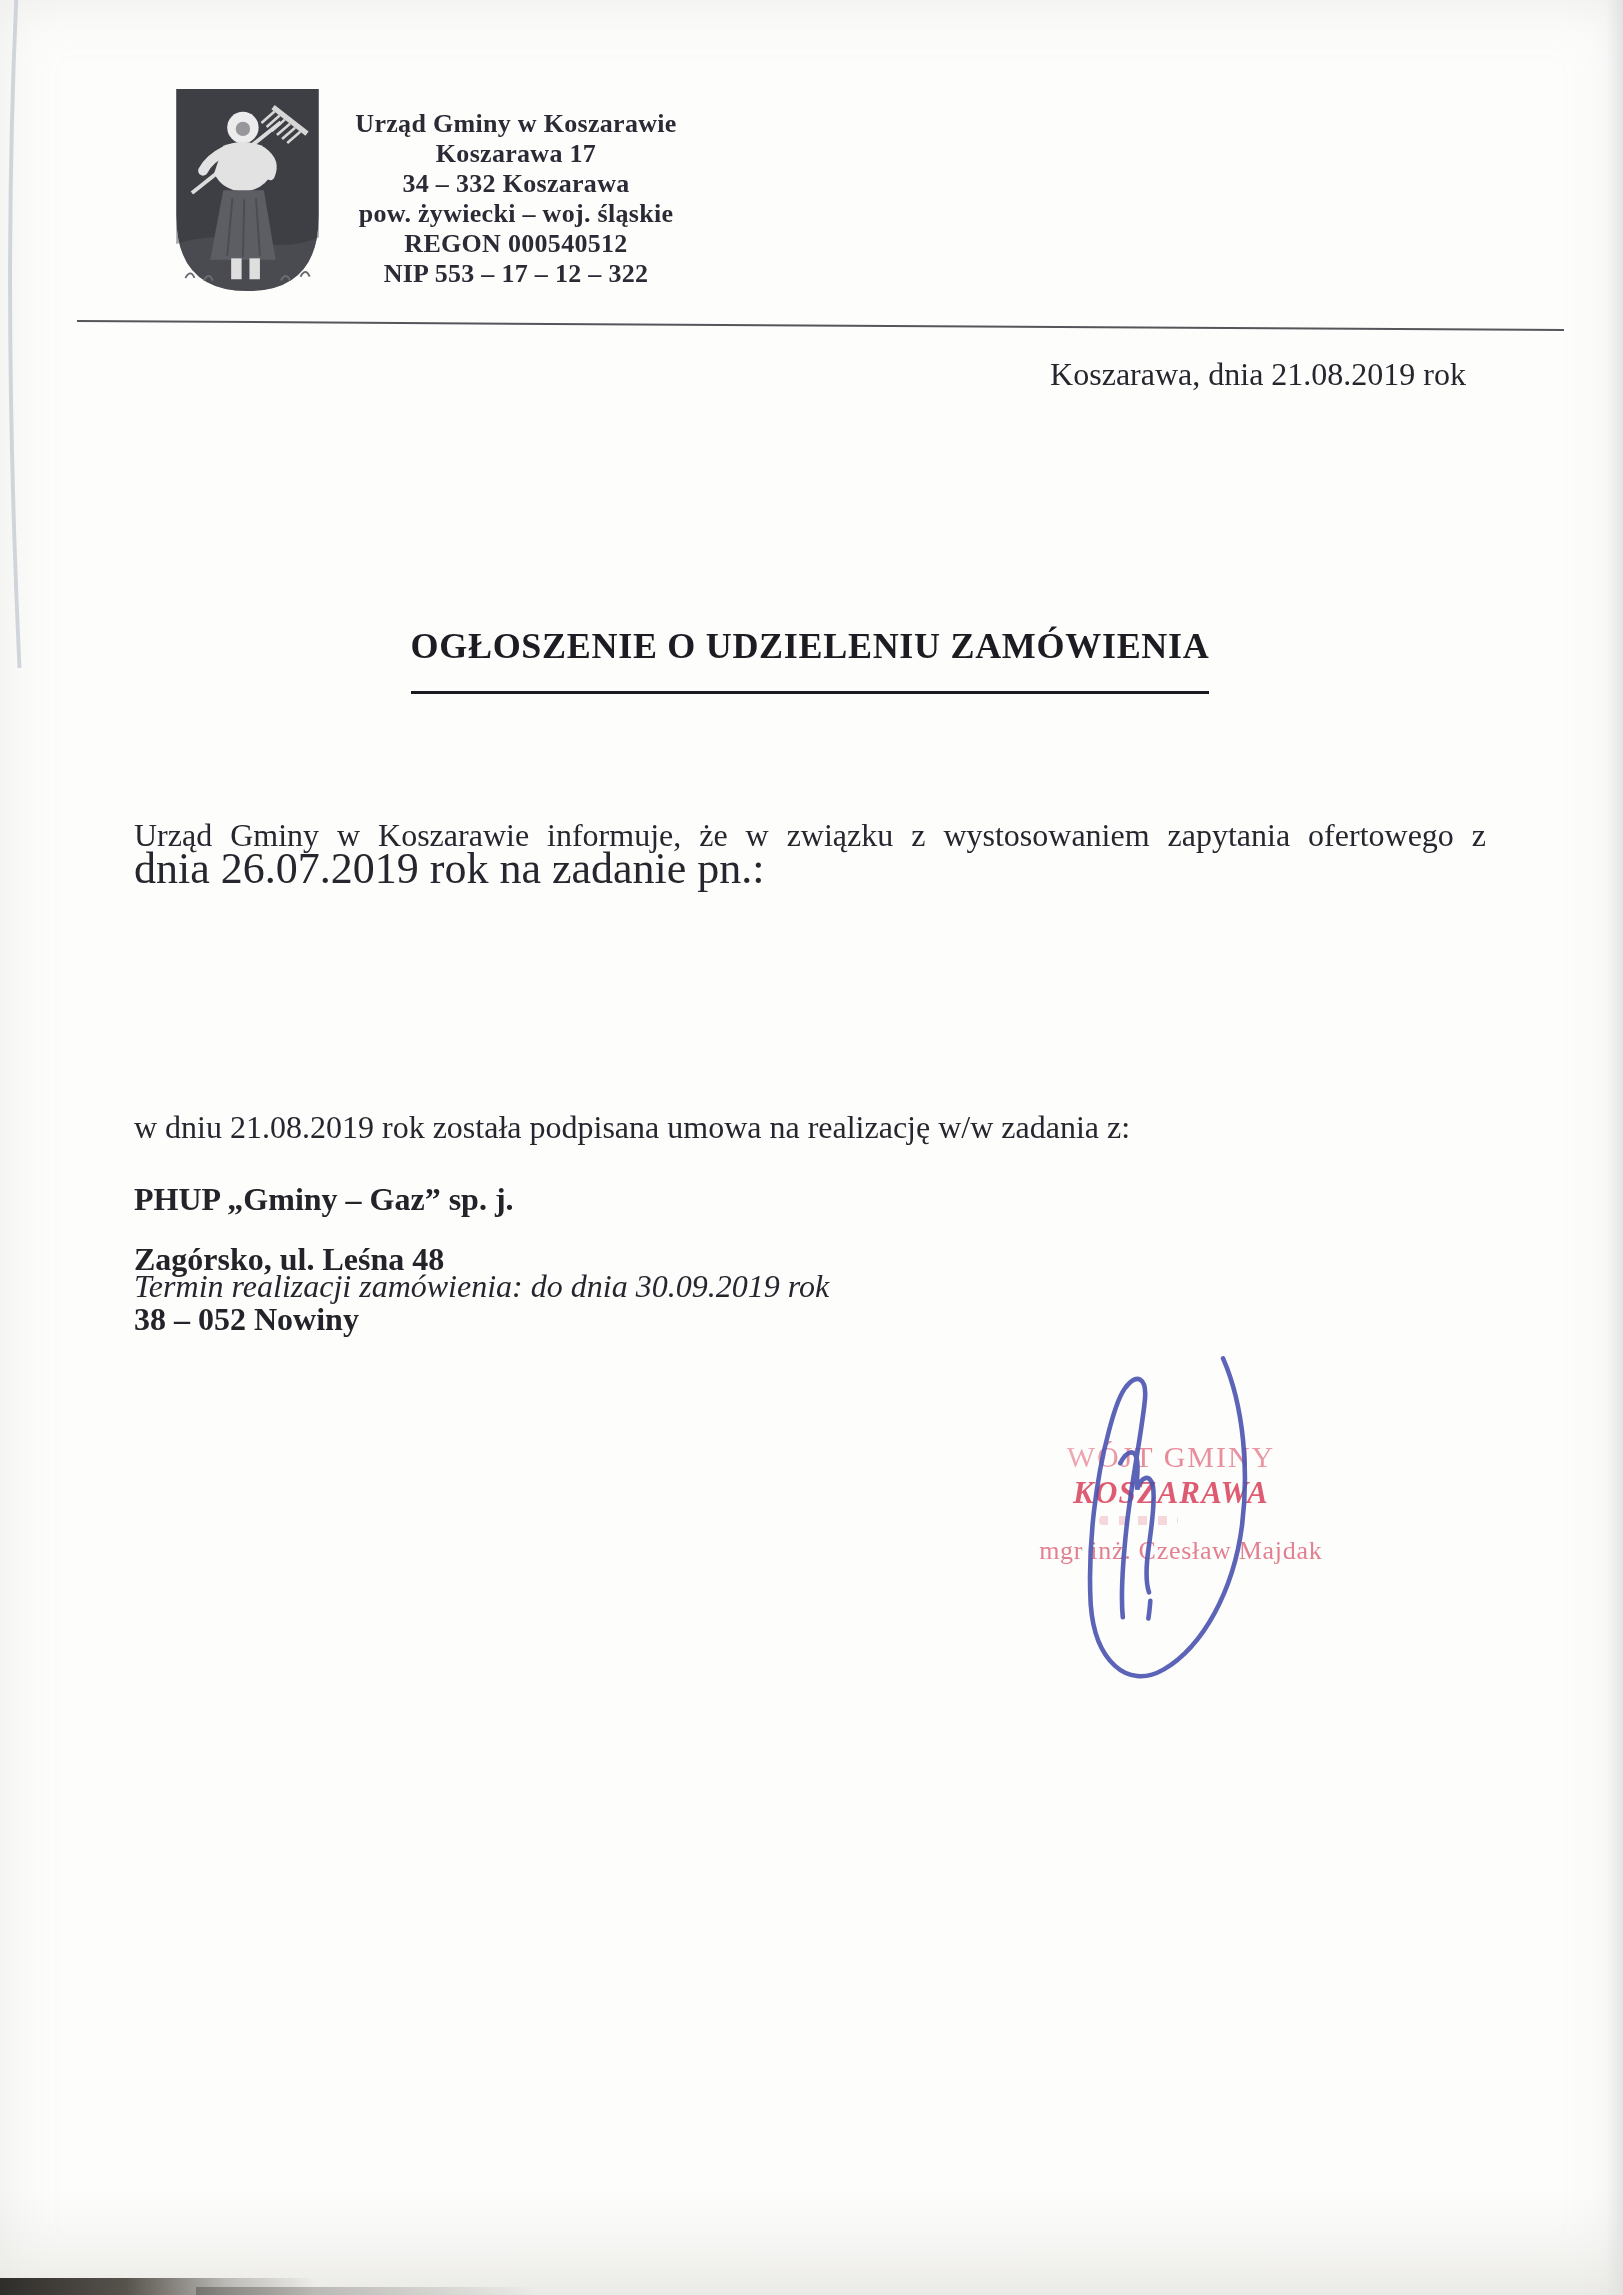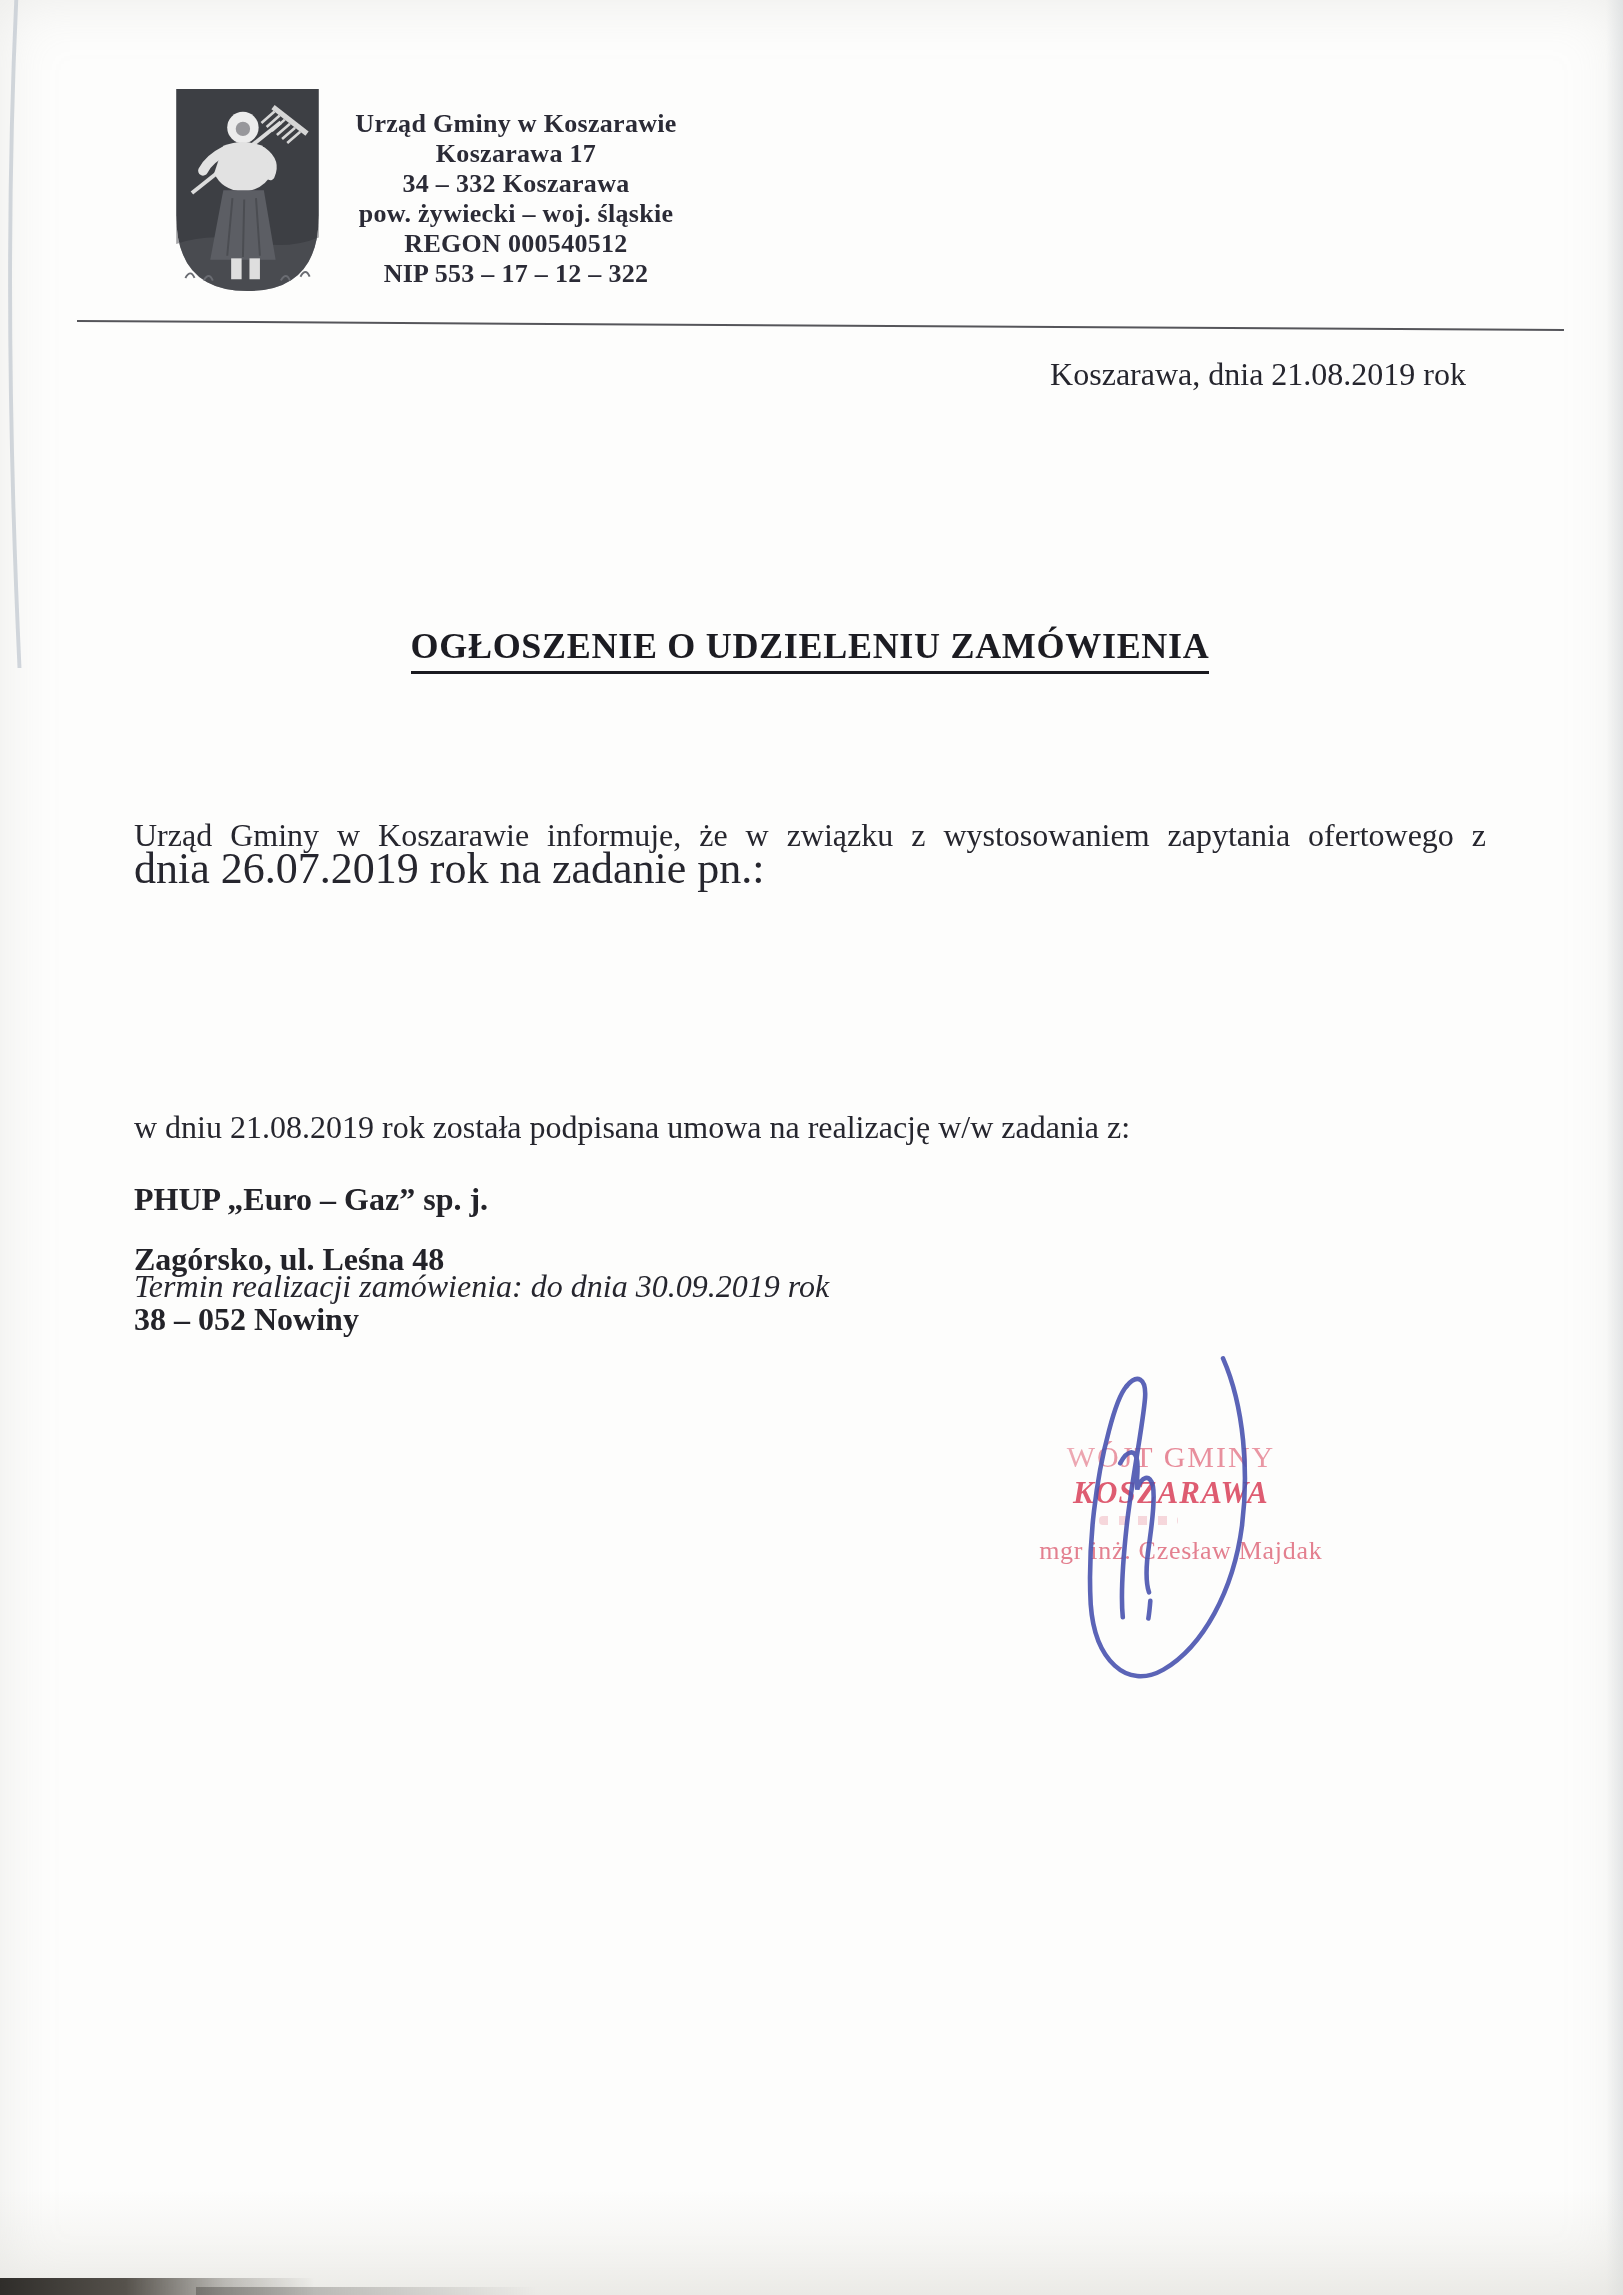--- a/index.html
+++ b/index.html
@@ -27,21 +27,21 @@
   .coa{position:absolute;left:172px;top:87px;width:151px;height:206px;}
   .org{position:absolute;left:346px;top:109px;width:340px;
     text-align:center;font-weight:bold;font-size:26px;line-height:30px;color:#2b2b36;
     letter-spacing:0.3px;}
   .divider{position:absolute;left:77px;top:320px;width:1487px;height:2px;
     background:#55555a;transform:rotate(.35deg);transform-origin:left center;}
   
   .date{position:absolute;right:157px;top:356px;font-size:32px;white-space:nowrap;}
   .title-wrap{position:absolute;left:134px;top:625px;width:1352px;text-align:center;}
   .title-text{display:inline-block;font-size:36px;font-weight:bold;letter-spacing:0.7px;
-    color:#1c1c22;border-bottom:3.9px solid #1a1a20;padding-bottom:4px;}
+    color:#1c1c22;border-bottom:3.9px solid #1a1a20;padding-bottom:24px;}
   .intro1{position:absolute;left:134px;top:784px;width:1352px;font-size:32px;
     text-align:justify;text-align-last:justify;white-space:nowrap2;margin-top:33px;}
   .intro2{position:absolute;left:134px;top:843px;font-size:44px;white-space:nowrap;}
   .task{position:absolute;left:134px;top:950px;width:1352px;text-align:center;
     font-size:32px;font-weight:bold;line-height:60px;color:#232329;}
   .contract{position:absolute;left:134px;top:1109px;font-size:32px;white-space:nowrap;}
   .contractor{position:absolute;left:134px;top:1169px;font-size:32px;font-weight:bold;
     line-height:60px;color:#232329;}
   .deadline{position:absolute;left:134px;top:1268px;font-size:32px;white-space:nowrap;font-style:italic;}
   
@@ -108,21 +108,21 @@
     <span class="title-text">OGŁOSZENIE O UDZIELENIU ZAMÓWIENIA</span>
   </div>
 
   <div class="intro1">Urząd Gminy w Koszarawie informuje, że w związku z wystosowaniem zapytania ofertowego z</div>
   <div class="intro2">dnia 26.07.2019 rok na zadanie  pn.:</div>
 
 
   <div class="contract">w dniu 21.08.2019 rok została podpisana umowa na realizację w/w zadania z:</div>
 
   <div class="contractor">
-    <div>PHUP „Euro – Gaz” sp. j.</div>
+    <div>PHUP „Gminy – Gaz” sp. j.</div>
     <div>Zagórsko, ul. Leśna 48</div>
     <div>38 – 052 Nowiny</div>
   </div>
 
   <div class="deadline">Termin realizacji zamówienia: do dnia 30.09.2019 rok</div>
 
   <div class="stamp">
     <div class="stamp-l1">WÓJT GMINY</div>
     <div class="stamp-l2">KOSZARAWA</div>
     <div class="stamp-faint">

